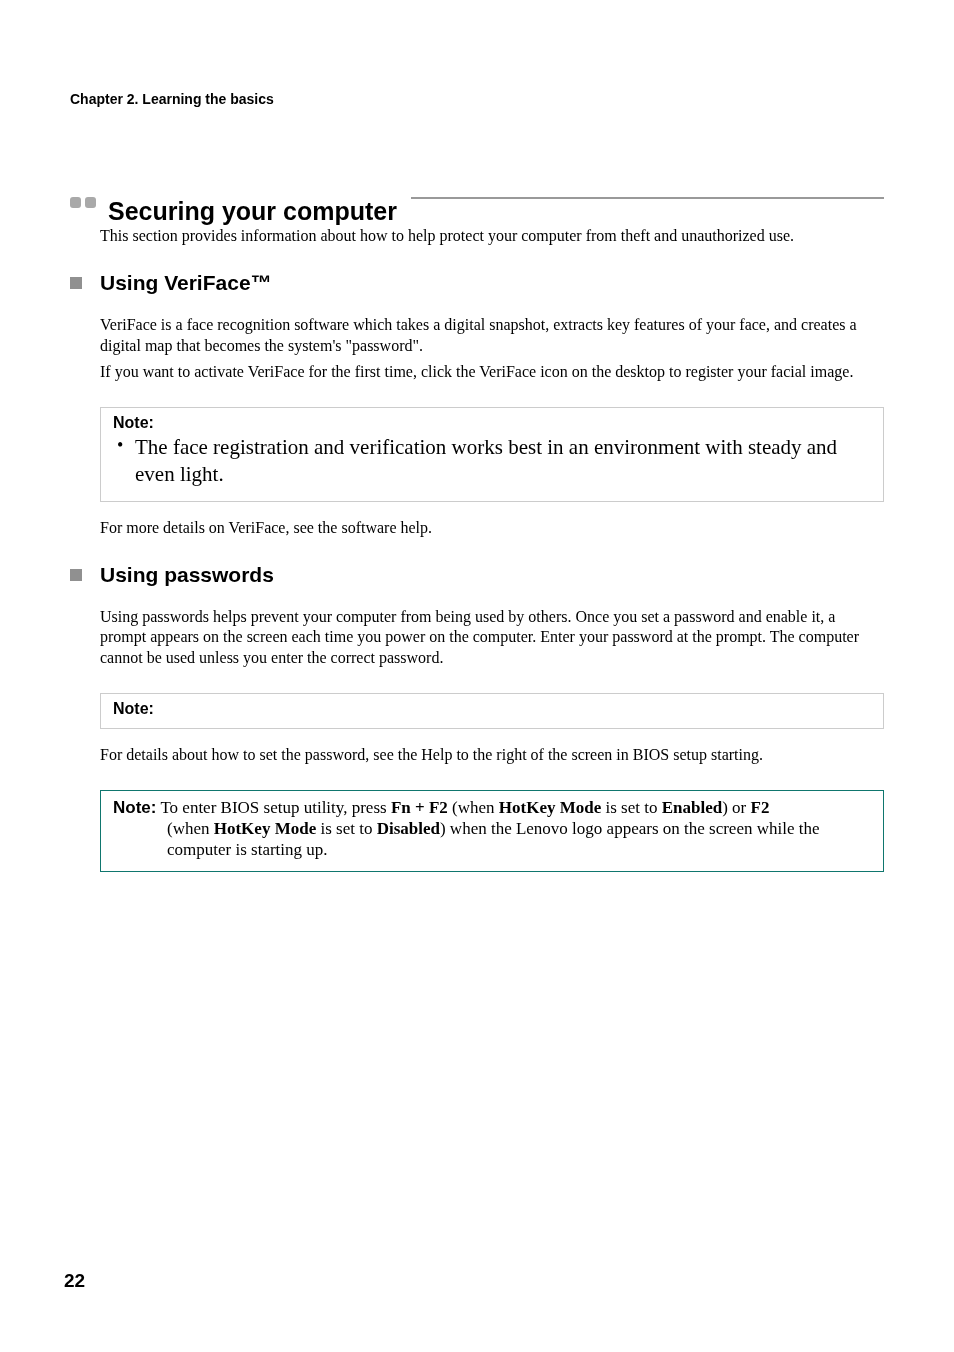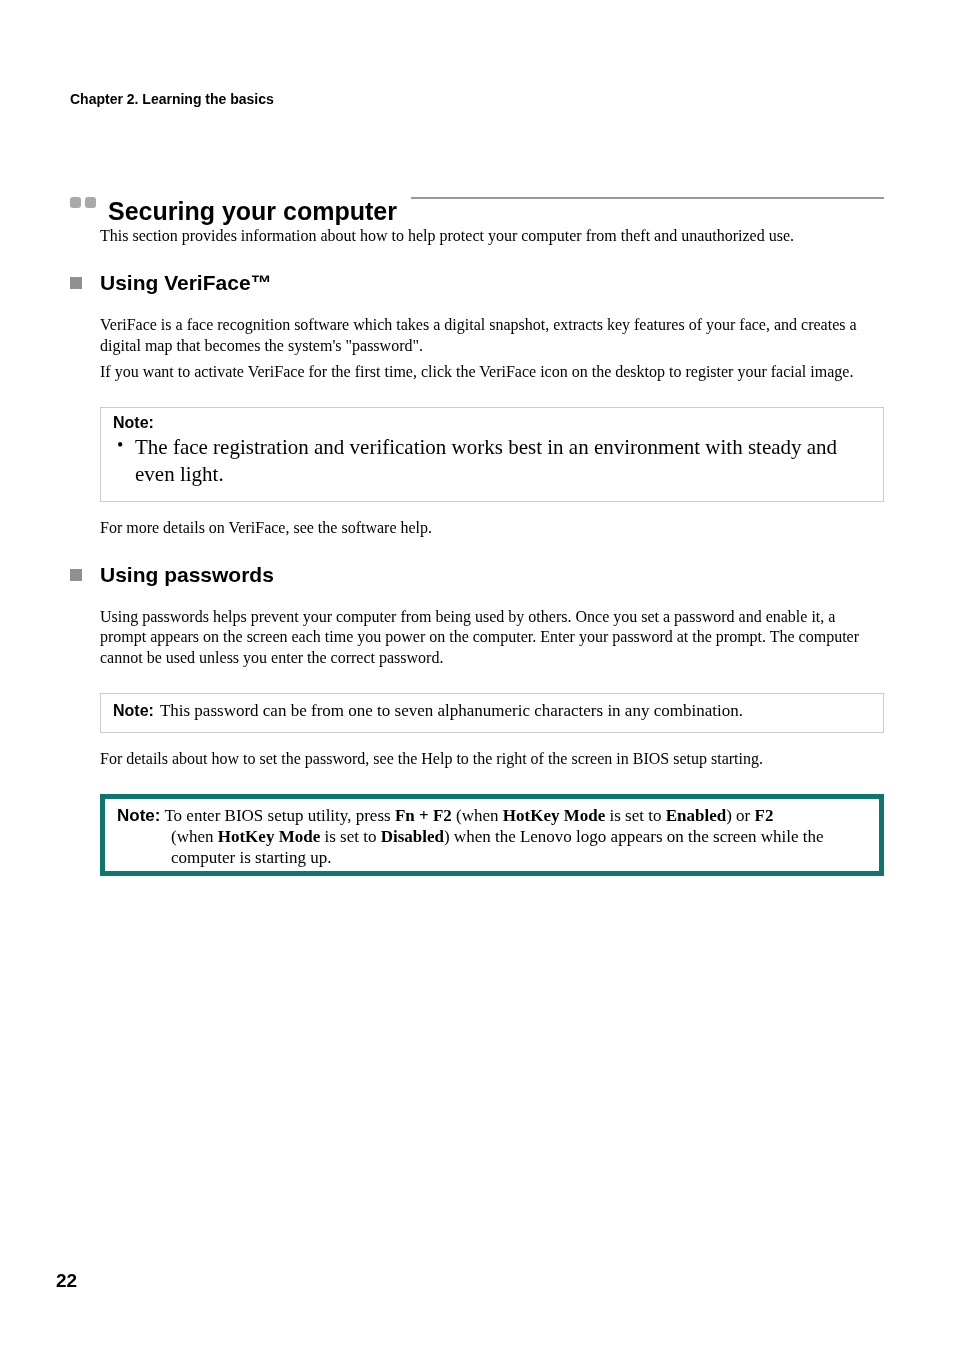--- a/index.html
+++ b/index.html
@@ -110,41 +110,41 @@
     .note-single .note-label {
       margin-right: 6px;
       flex-shrink: 0;
     }
     .note-single-text {
       font-family: 'Palatino Linotype', 'Book Antiqua', Palatino, serif;
       font-size: 17px;
       line-height: 1.3;
     }
     .note-complex {
-      border: 5px solid #0f766e;
+      border: 1px solid #0f766e;
       margin-left: 30px;
       margin-bottom: 16px;
-      padding: 6px 12px 2px 12px;
+      padding: 6px 12px 10px 12px;
     }
     .note-complex-content {
       font-family: 'Palatino Linotype', 'Book Antiqua', Palatino, serif;
       font-size: 17px;
       line-height: 1.25;
     }
     .note-complex-content .sans-bold {
       font-family: Arial, Helvetica, sans-serif;
       font-weight: bold;
     }
     .serif-bold {
       font-weight: bold;
     }
     .page-number {
       position: absolute;
       bottom: 60px;
-      left: 56px;
+      left: 64px;
       font-family: Arial, Helvetica, sans-serif;
       font-weight: bold;
       font-size: 19px;
     }
     .indent-continue {
       margin-left: 54px;
       display: block;
     }
   </style>
 </head>
@@ -182,21 +182,20 @@
 
 <div class="subsection-row">
   <span class="square-bullet"></span>
   <span class="subsection-title">Using passwords</span>
 </div>
 
 <div class="body-text">Using passwords helps prevent your computer from being used by others. Once you set a password and enable it, a prompt appears on the screen each time you power on the computer. Enter your password at the prompt. The computer cannot be used unless you enter the correct password.</div>
 
 <div class="note-box note-single">
   <span class="note-label">Note:</span>
-  <span class="note-single-text">This password can be from one to seven alphanumeric characters in any combination.</span>
 </div>
 
 <div class="body-text">For details about how to set the password, see the Help to the right of the screen in BIOS setup starting.</div>
 
 <div class="note-complex">
   <div class="note-complex-content">
     <span class="sans-bold">Note:</span>
     <span>To enter BIOS setup utility, press </span><span class="serif-bold">Fn + F2</span><span> (when </span><span class="serif-bold">HotKey Mode</span><span> is set to </span><span class="serif-bold">Enabled</span><span>) or </span><span class="serif-bold">F2</span>
     <span class="indent-continue"><span> (when </span><span class="serif-bold">HotKey Mode</span><span> is set to </span><span class="serif-bold">Disabled</span><span>) when the Lenovo logo appears on the screen while the computer is starting up.</span></span>
   </div>

